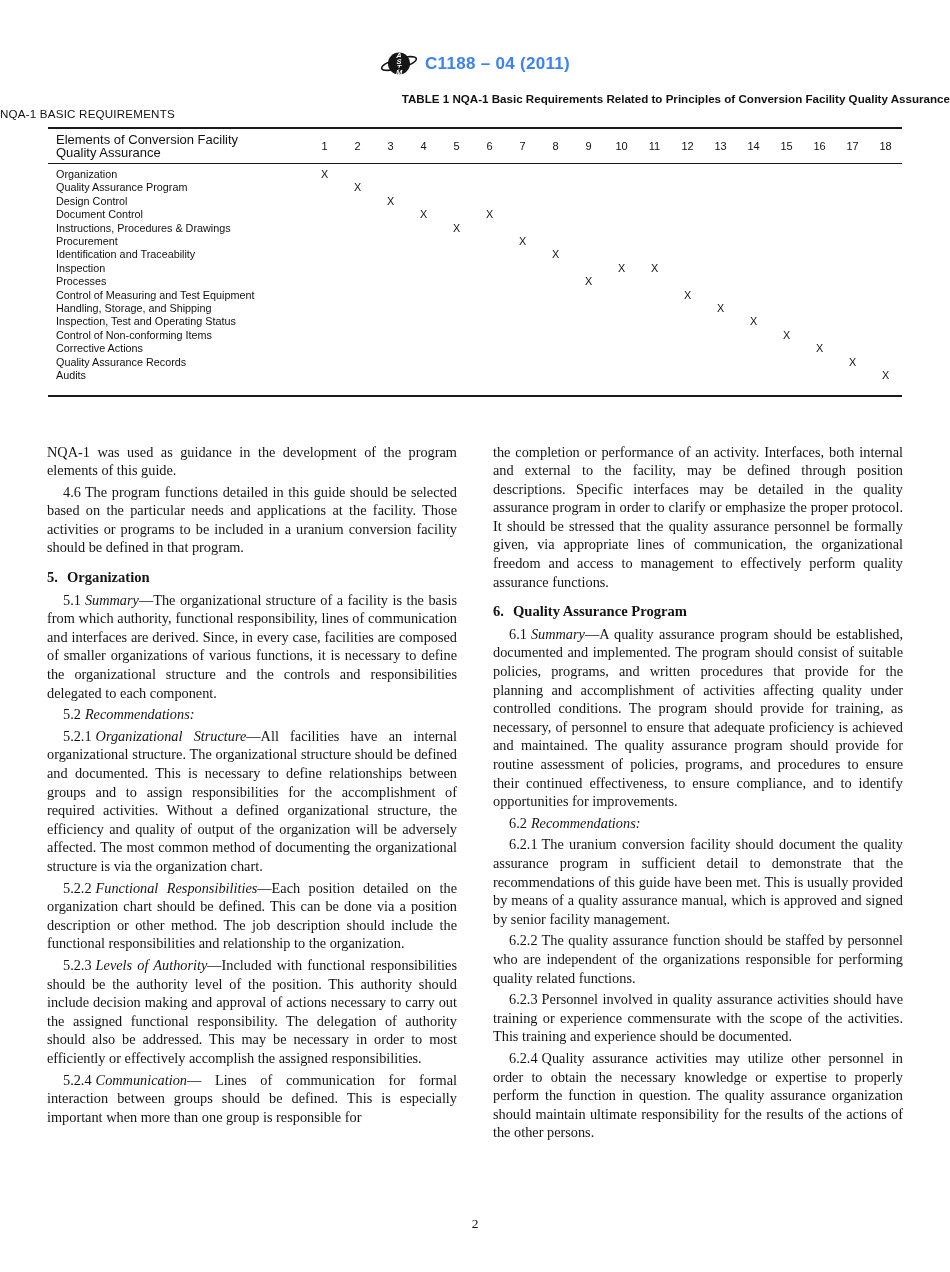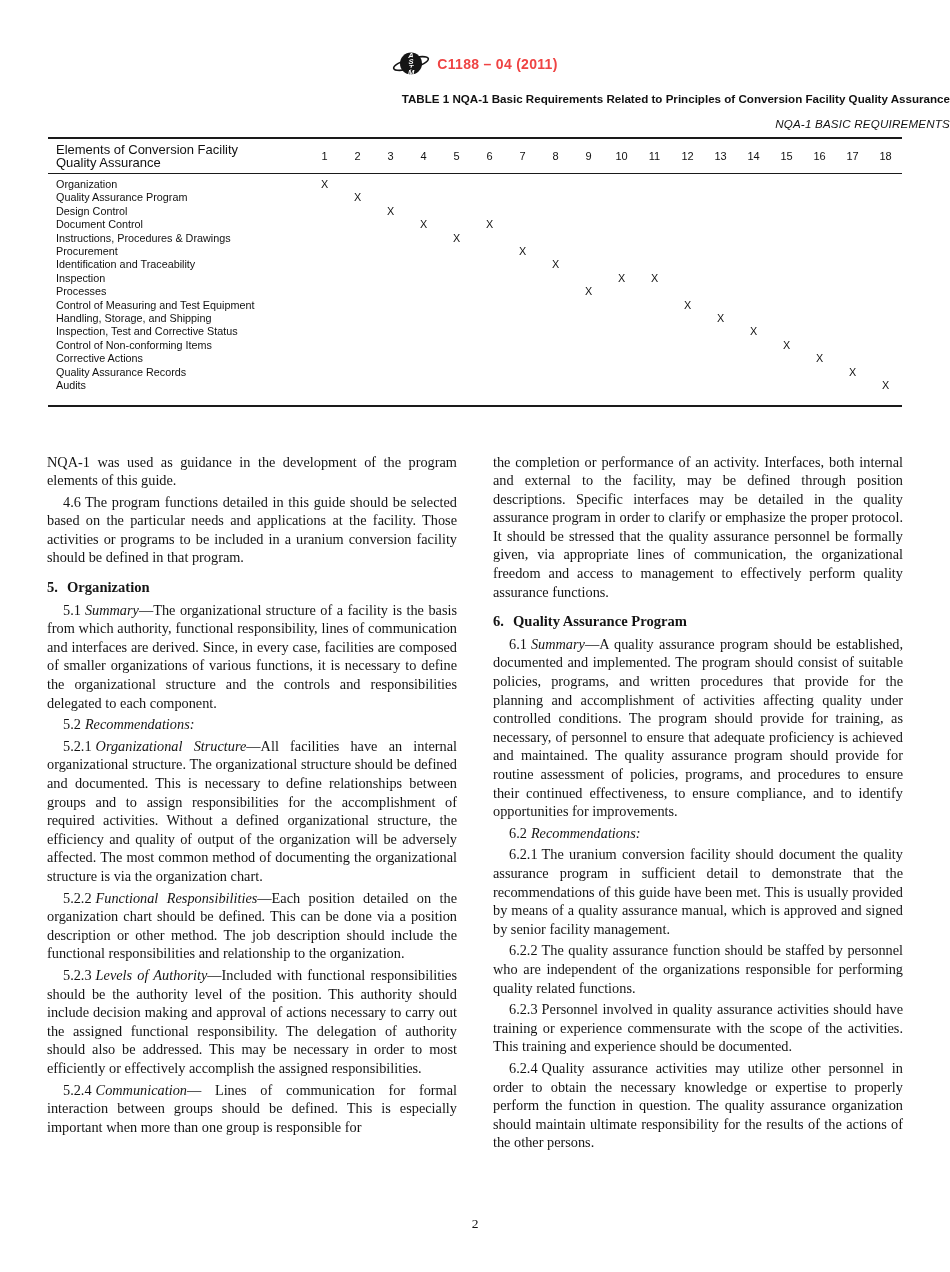--- a/index.html
+++ b/index.html
@@ -12,37 +12,36 @@
     color:#111;
     overflow:hidden;
   }
   
   .doc-header {
     padding-top:50px;
     display:flex; justify-content:center; align-items:center; gap:7px;
   }
   .doc-code {
     font-family:"Liberation Sans", sans-serif;
-    font-weight:bold; font-size:14px; color:#ef4444;
+    font-weight:bold; font-size:17px; color:#3b82f6;
     letter-spacing:0.3px;
   }
   
   .table-title {
     margin-top:15px;
     text-align:right;
     font-family:"Liberation Sans", sans-serif;
     font-weight:bold; font-size:11.6px;
   }
   .table-subtitle {
-    margin-top:12px;
-    text-align:right;
+    margin-top:2px;
+    text-align:left;
     font-family:"Liberation Sans", sans-serif;
     font-size:11.6px;
     letter-spacing:0.2px;
-    font-style:italic;
   }
   
   table.nqa {
     width:854px;
     margin:7px auto 0 auto;
     border-collapse:collapse;
     table-layout:fixed;
     border-top:2px solid #1a1a1a;
     border-bottom:2.5px solid #1a1a1a;
     font-family:"Liberation Sans", sans-serif;
@@ -386,21 +385,21 @@
           <td class="mark-cell"></td>
           <td class="mark-cell"></td>
           <td class="mark-cell">X</td>
           <td class="mark-cell"></td>
           <td class="mark-cell"></td>
           <td class="mark-cell"></td>
           <td class="mark-cell"></td>
           <td class="mark-cell"></td>
         </tr>
         <tr>
-          <td class="row-label">Inspection, Test and Corrective Status</td>
+          <td class="row-label">Inspection, Test and Operating Status</td>
           <td class="mark-cell"></td>
           <td class="mark-cell"></td>
           <td class="mark-cell"></td>
           <td class="mark-cell"></td>
           <td class="mark-cell"></td>
           <td class="mark-cell"></td>
           <td class="mark-cell"></td>
           <td class="mark-cell"></td>
           <td class="mark-cell"></td>
           <td class="mark-cell"></td>

